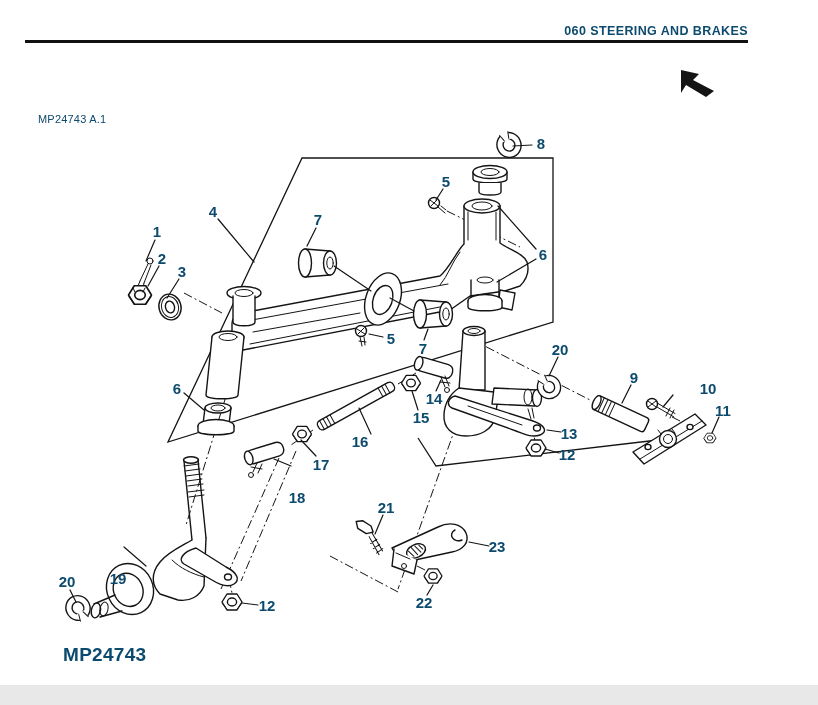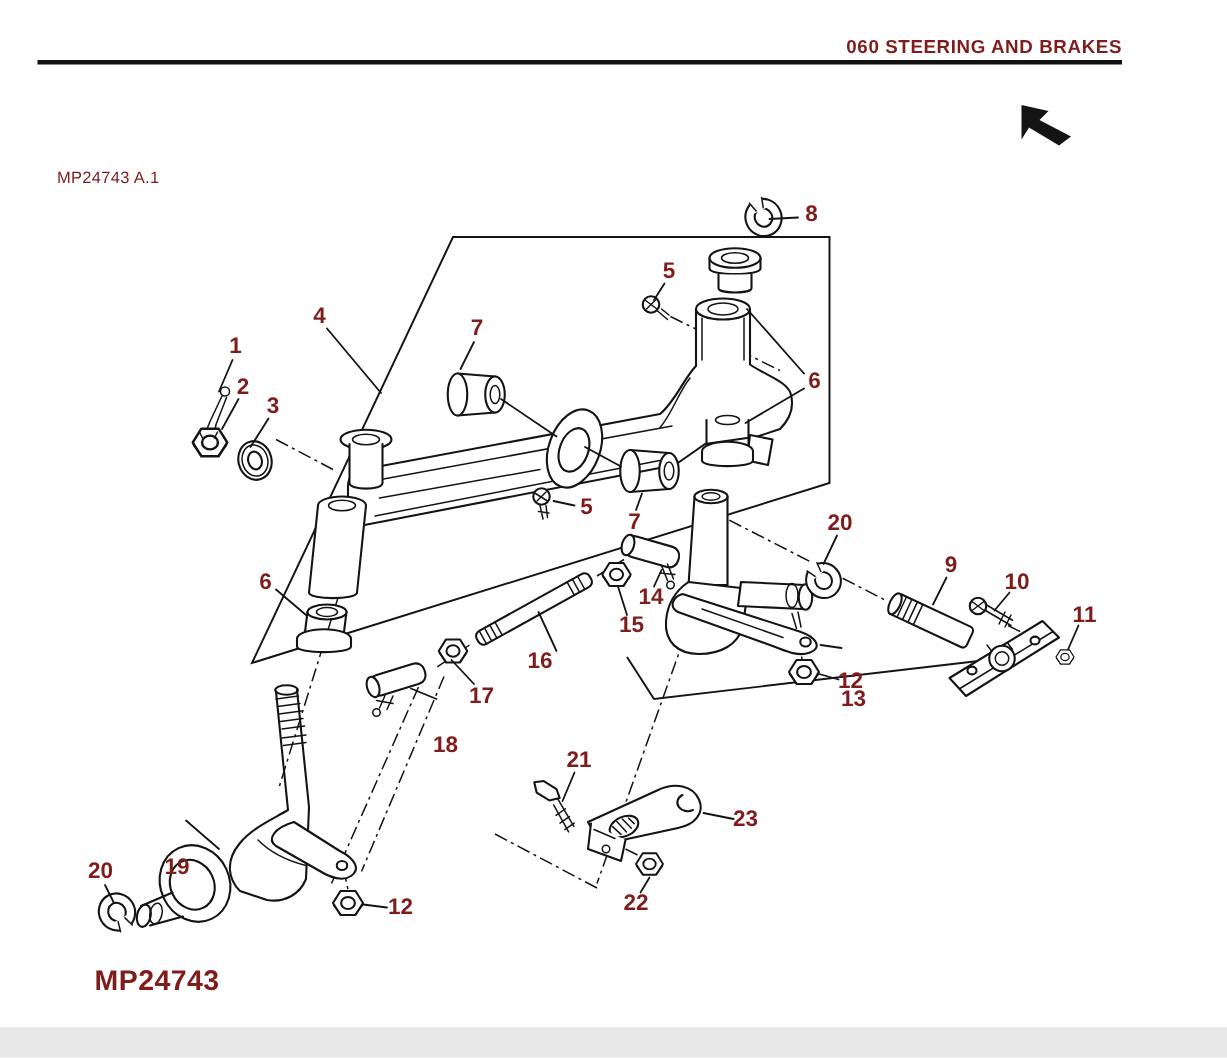--- a/index.html
+++ b/index.html
@@ -1,17 +1,17 @@
 <!DOCTYPE html>
 <html><head>
 <meta charset="utf-8">
 <style>
   html,body{margin:0;padding:0;background:#e8e8e8;}
   .page{position:relative;width:818px;height:685px;background:#ffffff;overflow:hidden;
-        font-family:"Liberation Sans","DejaVu Sans",sans-serif;color:#7f1d1d;text-decoration:underline;}
+        font-family:"Liberation Sans","DejaVu Sans",sans-serif;color:#0c4a6e;text-decoration:underline;}
   .hdr-title{position:absolute;top:24px;right:70px;font-size:12.5px;font-weight:bold;
              letter-spacing:.4px;white-space:nowrap;}
   .hdr-rule{position:absolute;top:40px;left:25px;width:723px;height:3px;background:#111;}
   .title-block{position:absolute;top:45px;left:38px;font-size:11px;font-weight:bold;
                line-height:11.6px;letter-spacing:.2px;}
   .title-ref{position:absolute;top:113px;left:38px;font-size:11px;font-weight:normal;
              letter-spacing:.2px;}
   .fig-code{position:absolute;top:644px;left:63px;font-size:19px;font-weight:bold;
             letter-spacing:.3px;}
   .diagram{position:absolute;left:0;top:0;}
@@ -309,25 +309,25 @@
       <div class="callout" style="left: 182px; top: 271px;">3</div>
       <div class="callout" style="left: 213px; top: 211px;">4</div>
       <div class="callout" style="left: 446px; top: 181px;">5</div>
       <div class="callout" style="left: 391px; top: 338px;">5</div>
       <div class="callout" style="left: 543px; top: 254px;">6</div>
       <div class="callout" style="left: 177px; top: 388px;">6</div>
       <div class="callout" style="left: 318px; top: 219px;">7</div>
       <div class="callout" style="left: 423px; top: 348px;">7</div>
       <div class="callout" style="left: 541px; top: 143px;">8</div>
       <div class="callout" style="left: 634px; top: 377px;">9</div>
-      <div class="callout" style="left: 678px; top: 388px;">10</div>
+      <div class="callout" style="left: 708px; top: 388px;">10</div>
       <div class="callout" style="left: 723px; top: 410px;">11</div>
       <div class="callout" style="left: 567px; top: 454px;">12</div>
       <div class="callout" style="left: 267px; top: 605px;">12</div>
-      <div class="callout" style="left: 569px; top: 433px; margin-top: 33px;">13</div>
+      <div class="callout" style="left: 569px; top: 433px;">13</div>
       <div class="callout" style="left: 434px; top: 398px;">14</div>
       <div class="callout" style="left: 421px; top: 417px;">15</div>
       <div class="callout" style="left: 360px; top: 441px;">16</div>
       <div class="callout" style="left: 321px; top: 464px;">17</div>
       <div class="callout" style="left: 297px; top: 473px; margin-top: 24px;">18</div>
       <div class="callout" style="left: 118px; top: 539px; margin-top: 39px;">19</div>
       <div class="callout" style="left: 560px; top: 349px;">20</div>
       <div class="callout" style="left: 67px; top: 581px;">20</div>
       <div class="callout" style="left: 386px; top: 507px;">21</div>
       <div class="callout" style="left: 424px; top: 602px;">22</div>

